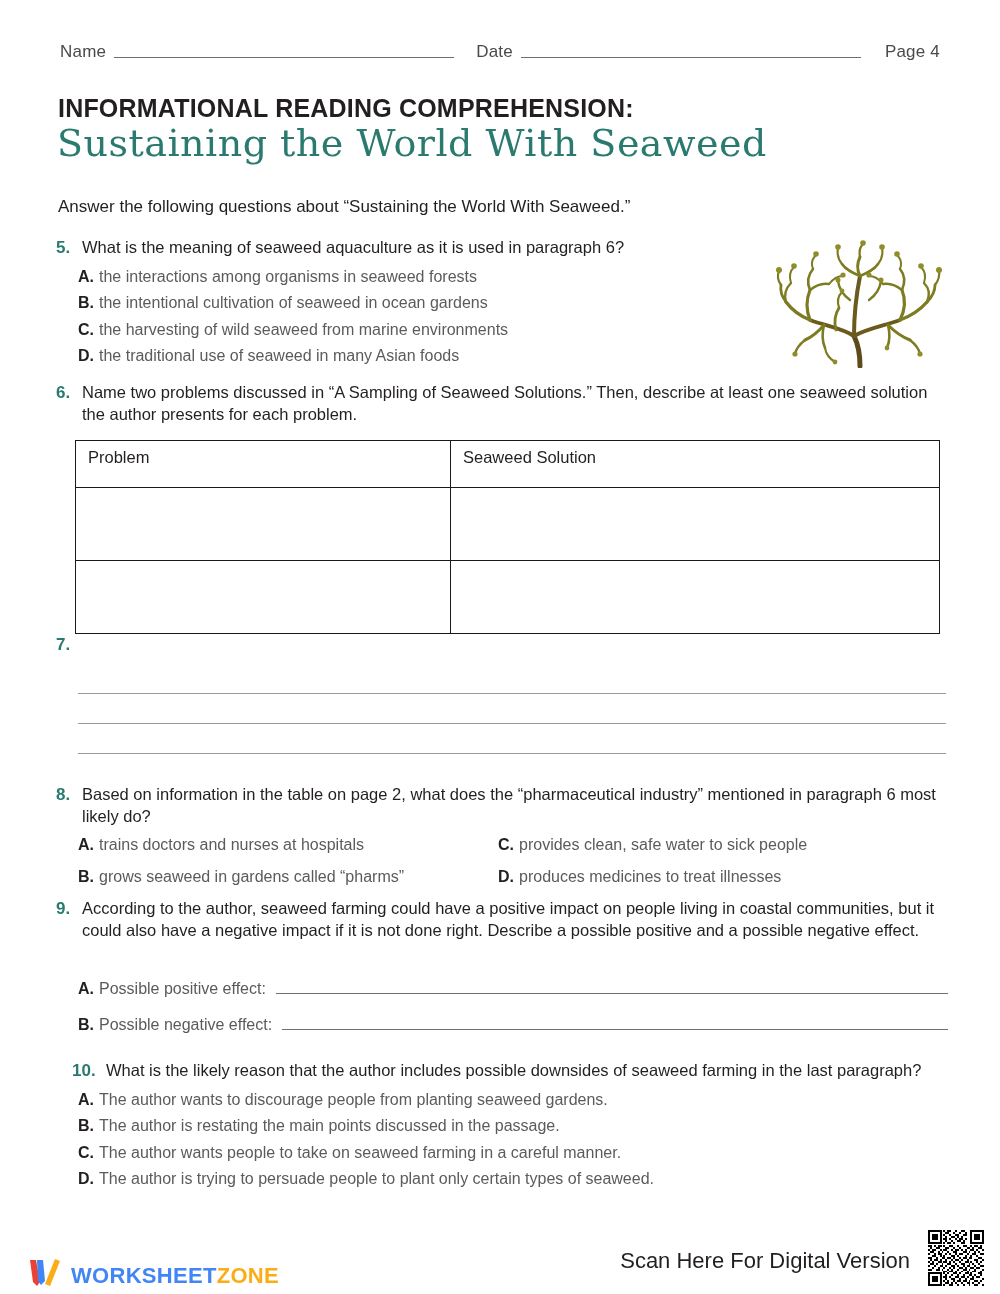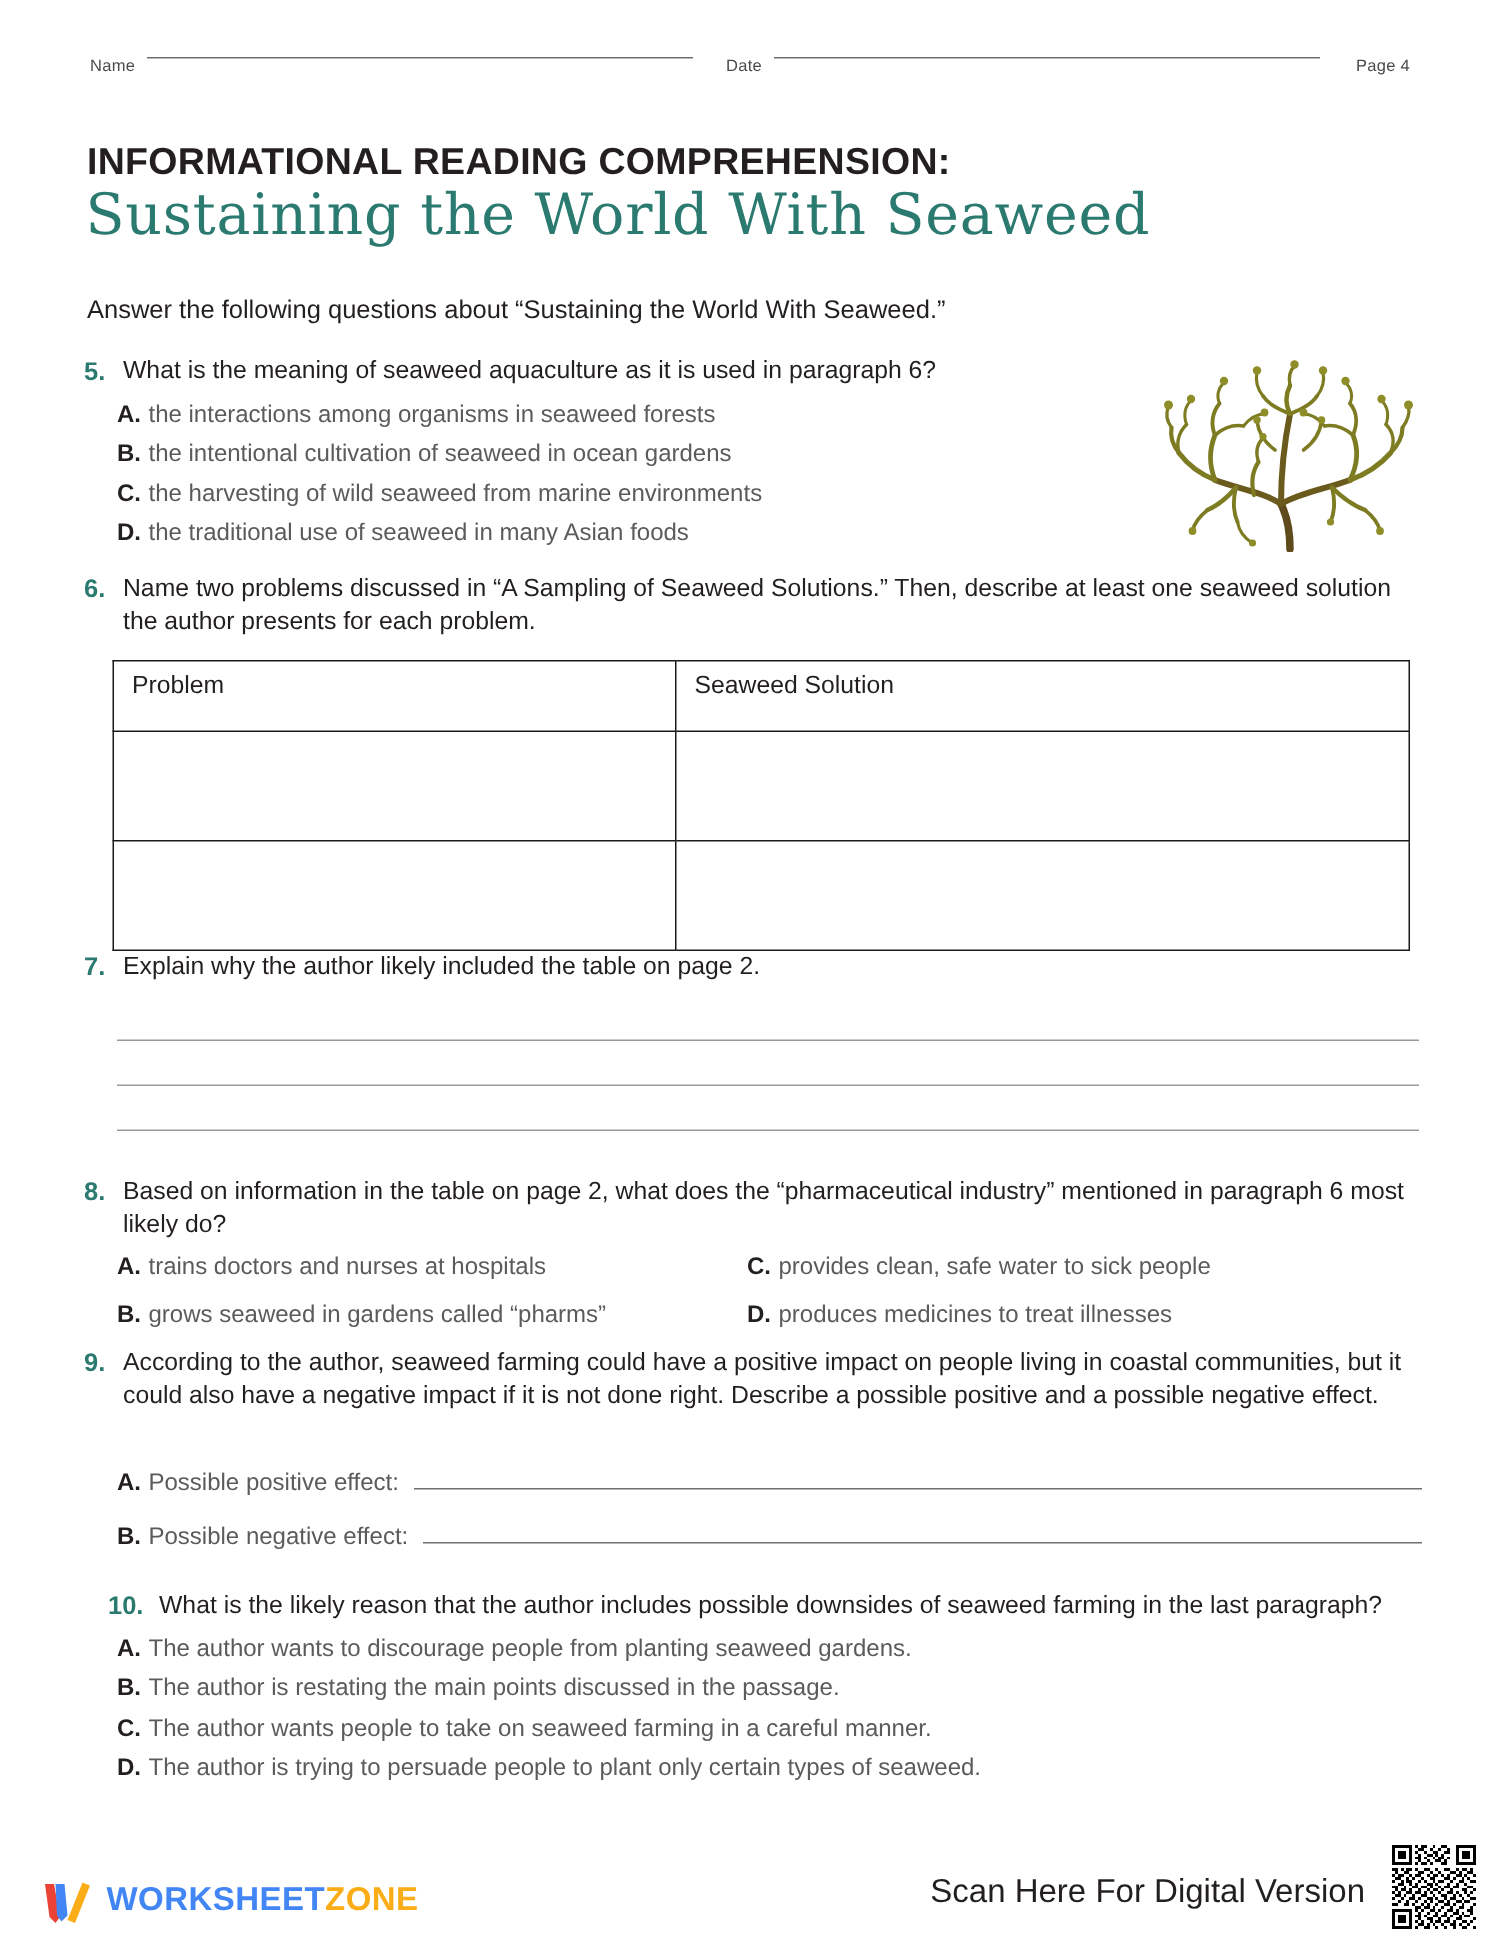--- a/index.html
+++ b/index.html
@@ -17,22 +17,22 @@
   }
 
   
   .header {
     position: absolute;
     top: 38px;
     left: 60px;
     width: 880px;
     height: 24px;
     display: flex;
-    align-items: flex-start;
-    font-size: 11px;
+    align-items: flex-end;
+    font-size: 17px;
     color: #4a4a4a;
     letter-spacing: .2px;
   }
   .header .fld-label { white-space: nowrap; }
   .header .rule {
     flex: 1 1 auto;
     height: 1px;
     background: #6f6f6f;
     margin: 0 0 4px 8px;
   }
@@ -201,21 +201,21 @@
     width: 176px;
     height: 128px;
   }
 
   
   .logo {
     position: absolute;
     left: 28px;
     top: 1253px;
     display: flex;
-    align-items: flex-start;
+    align-items: flex-end;
     height: 36px;
   }
   .logo-mark { width: 34px; height: 32px; margin-right: 9px; }
   .logo-text {
     font-size: 22px;
     font-weight: bold;
     letter-spacing: .3px;
     white-space: nowrap;
   }
   .logo-text .w1 { color: #4285f4; }
@@ -368,21 +368,20 @@
   <tr>
     <td></td>
     <td></td>
   </tr>
 </tbody>
   </table>
 
 <div class="q q7">
   <div class="q-row">
     <span class="q-num">7.</span>
-    <span class="q-text">Explain why the author likely included the table on page 2.</span>
   </div>
 </div>
 <div class="ans-lines l1">
     <div class="ans-line"></div>
   </div>
 <div class="ans-lines l2">
     <div class="ans-line"></div>
   </div>
 <div class="ans-lines l3">
     <div class="ans-line"></div>

